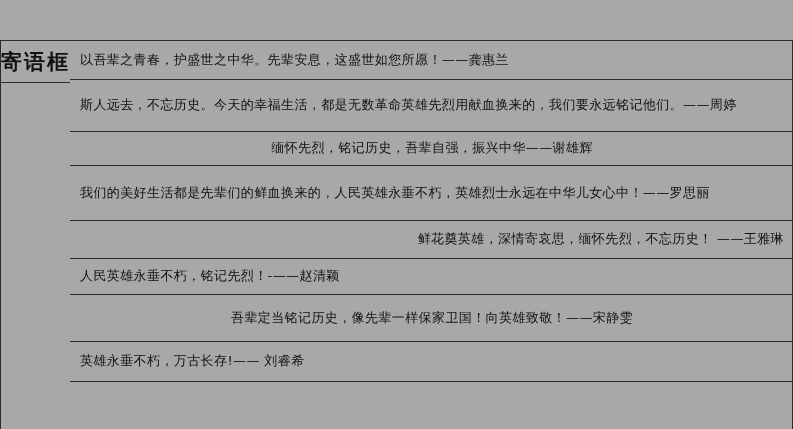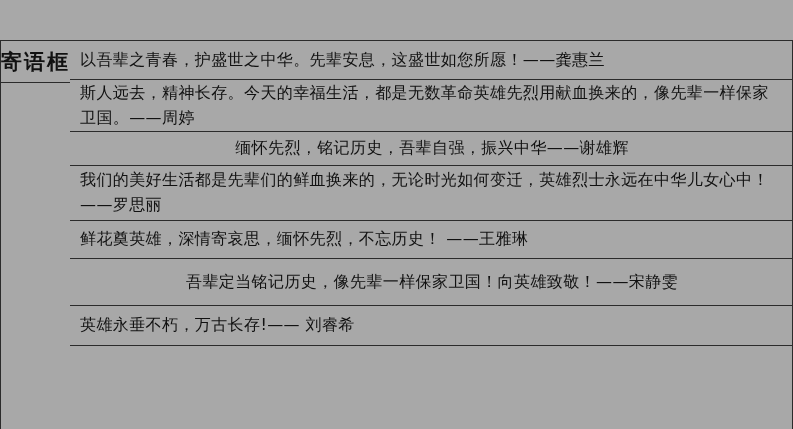--- a/index.html
+++ b/index.html
@@ -50,32 +50,32 @@
     box-sizing: border-box;
     padding: 6px 8px 6px 10px;
     display: flex;
     align-items: center;
     background: #a8a8a8;
   }
   .message-row:last-child {
     border-bottom: 1px solid #2b2b2b;
   }
   .message-text {
-    font-size: 16px;
+    font-size: 13px;
     line-height: 1.55;
     color: #111;
     letter-spacing: 0.4px;
     font-family: "DejaVu Sans", "Liberation Sans", sans-serif;
     word-break: break-all;
   }
   .r0 { height: 39px; }
   .r1 { height: 52px; }
   .r2 { height: 34px; justify-content: center; }
   .r3 { height: 55px; }
-  .r4 { height: 38px; }
+  .r4 { height: 38px; justify-content: flex-end; }
   .r5 { height: 36px; }
   .r6 { height: 47px; justify-content: center; }
   .r7 { height: 40px; }
   .tail {
     flex: 1 1 auto;
     background: #a8a8a8;
   }
 </style>
 </head>
 <body>
@@ -86,35 +86,38 @@
     <div class="title-text">寄语框</div>
   </div>
 
   <div class="message-list">
 
     <div class="message-row r0">
       <div class="message-text">以吾辈之青春，护盛世之中华。先辈安息，这盛世如您所愿！——龚惠兰</div>
     </div>
 
     <div class="message-row r1">
-      <div class="message-text">斯人远去，精神长存。今天的幸福生活，都是无数革命英雄先烈用献血换来的，像先辈一样保家卫国。——周婷</div>
+      <div class="message-text">斯人远去，不忘历史。今天的幸福生活，都是无数革命英雄先烈用献血换来的，我们要永远铭记他们。——周婷</div>
     </div>
 
     <div class="message-row r2">
       <div class="message-text">缅怀先烈，铭记历史，吾辈自强，振兴中华——谢雄辉</div>
     </div>
 
     <div class="message-row r3">
-      <div class="message-text">我们的美好生活都是先辈们的鲜血换来的，无论时光如何变迁，英雄烈士永远在中华儿女心中！——罗思丽</div>
+      <div class="message-text">我们的美好生活都是先辈们的鲜血换来的，人民英雄永垂不朽，英雄烈士永远在中华儿女心中！——罗思丽</div>
     </div>
 
     <div class="message-row r4">
       <div class="message-text">鲜花奠英雄，深情寄哀思，缅怀先烈，不忘历史！ ——王雅琳</div>
     </div>
 
+    <div class="message-row r5">
+      <div class="message-text">人民英雄永垂不朽，铭记先烈！-——赵清颖</div>
+    </div>
 
     <div class="message-row r6">
       <div class="message-text">吾辈定当铭记历史，像先辈一样保家卫国！向英雄致敬！——宋静雯</div>
     </div>
 
     <div class="message-row r7">
       <div class="message-text">英雄永垂不朽，万古长存!—— 刘睿希</div>
     </div>
 
     <div class="tail"></div>

